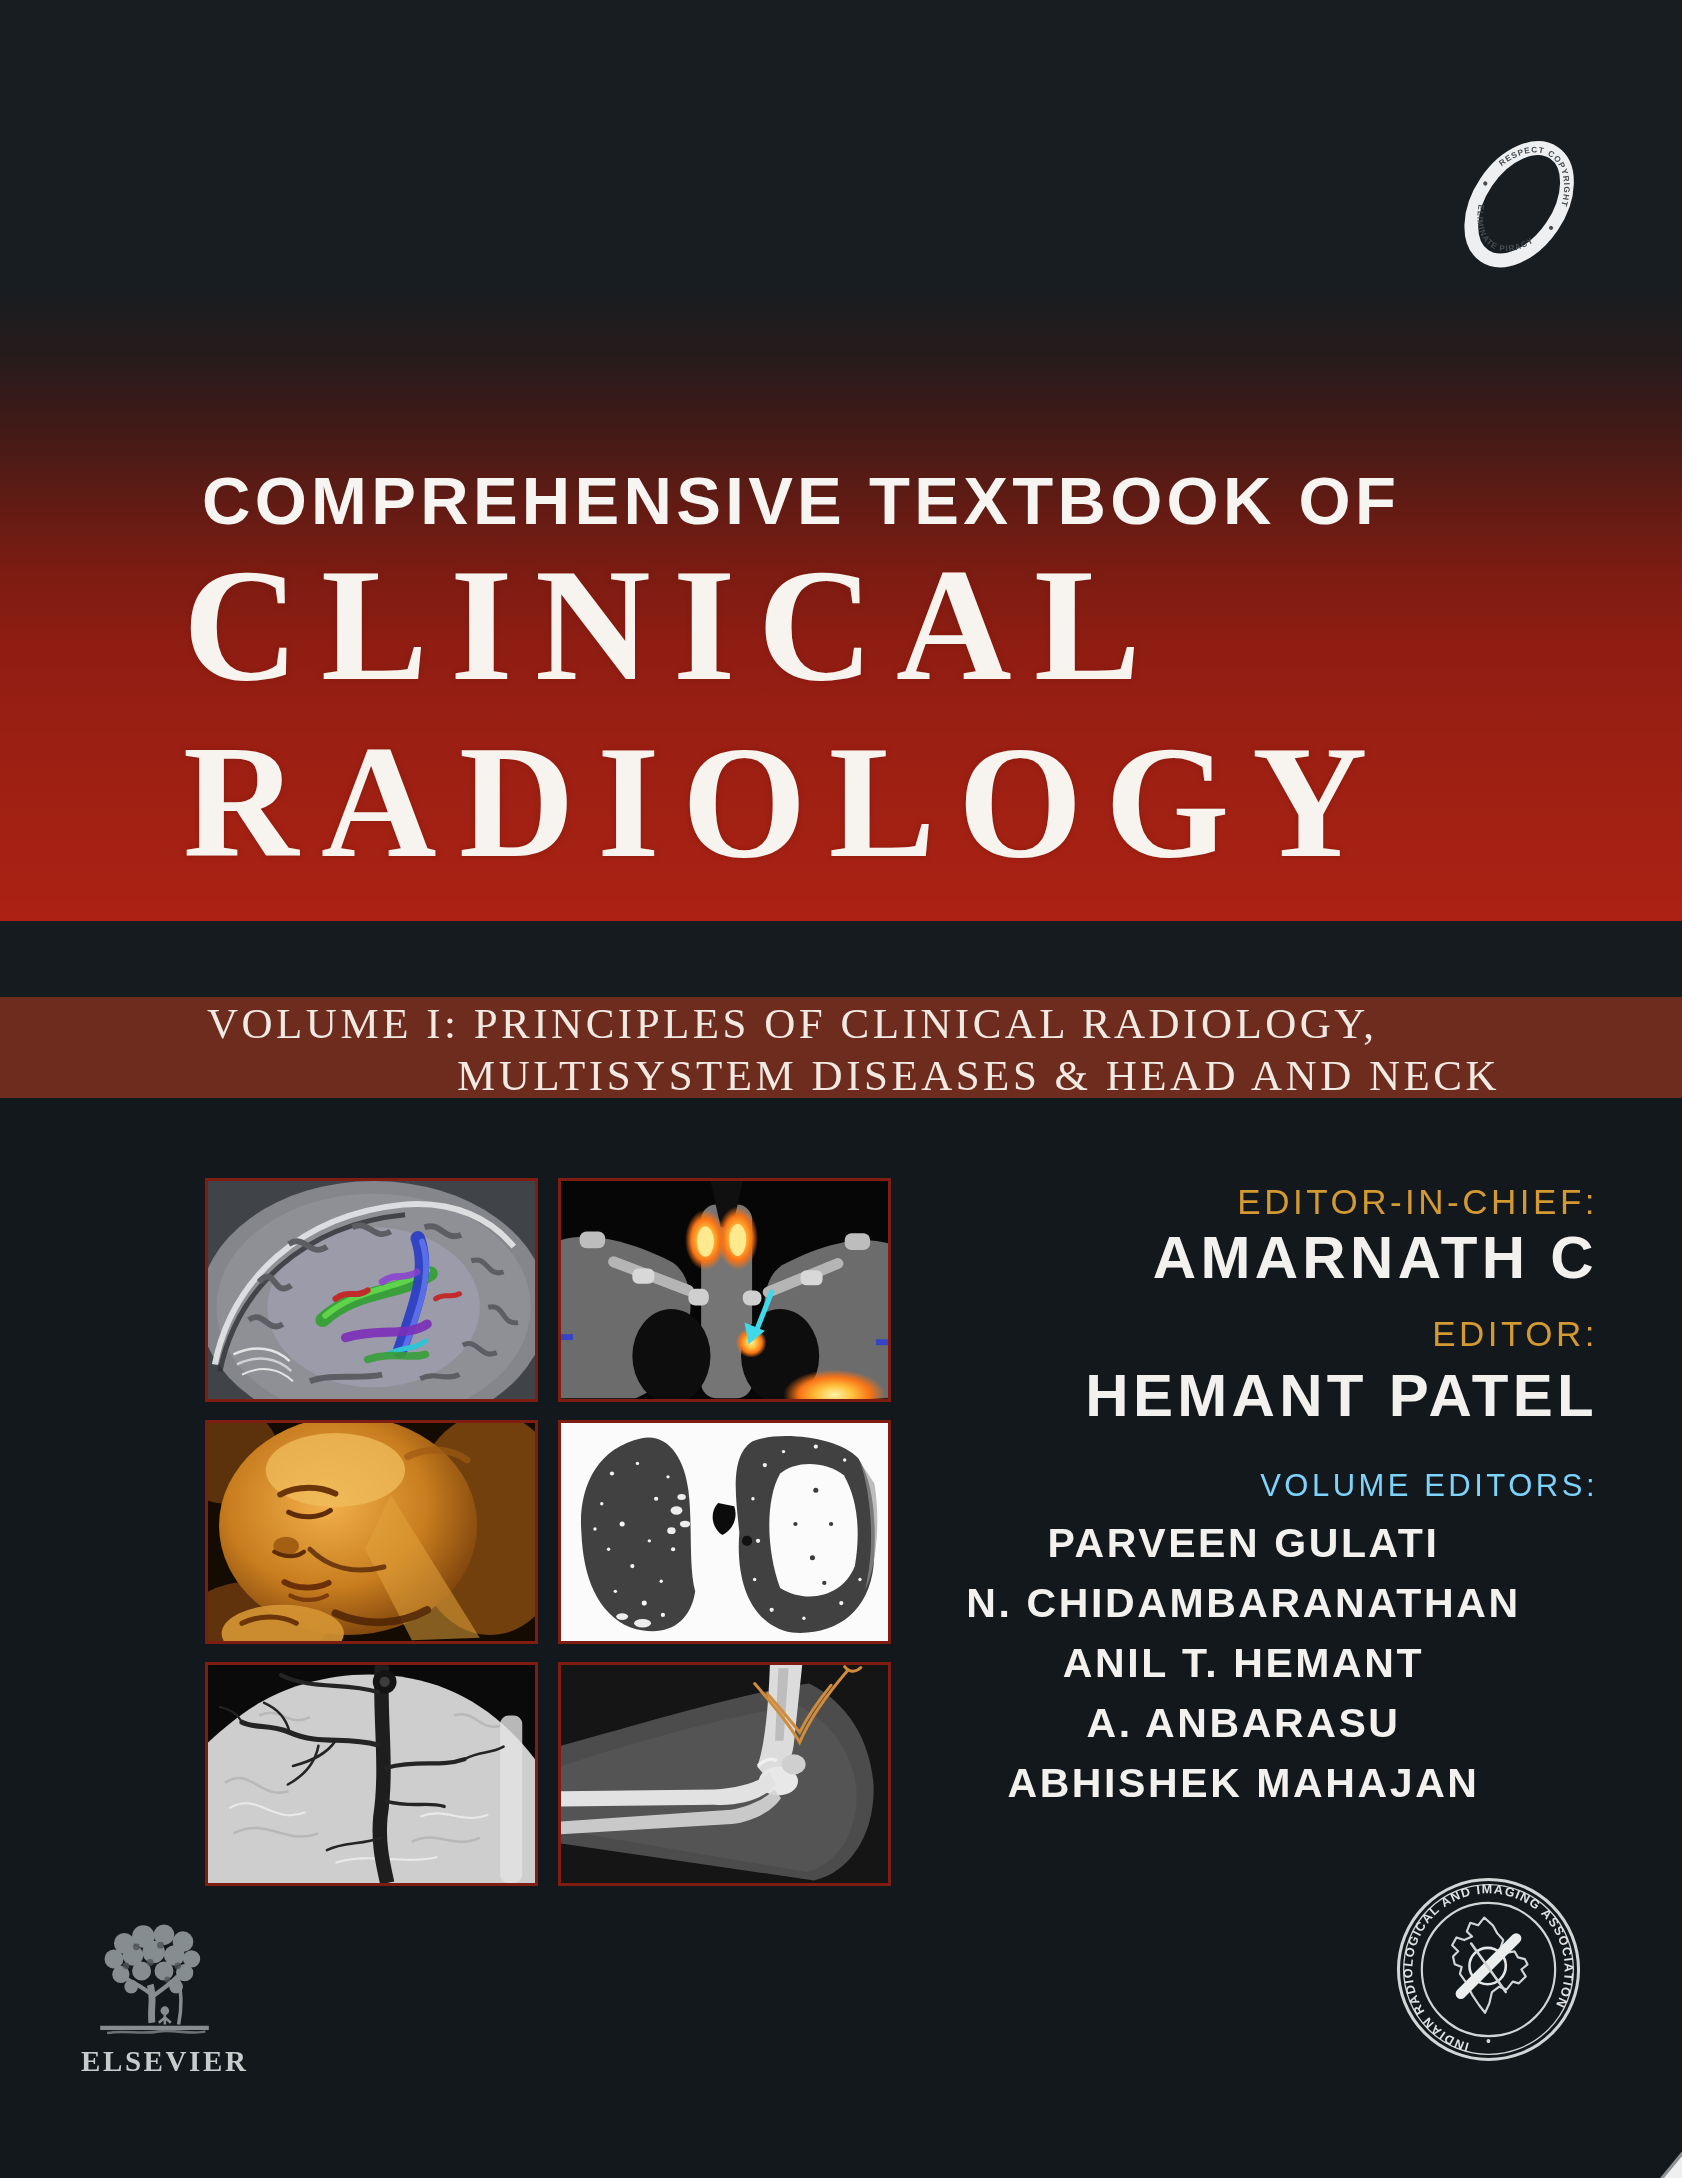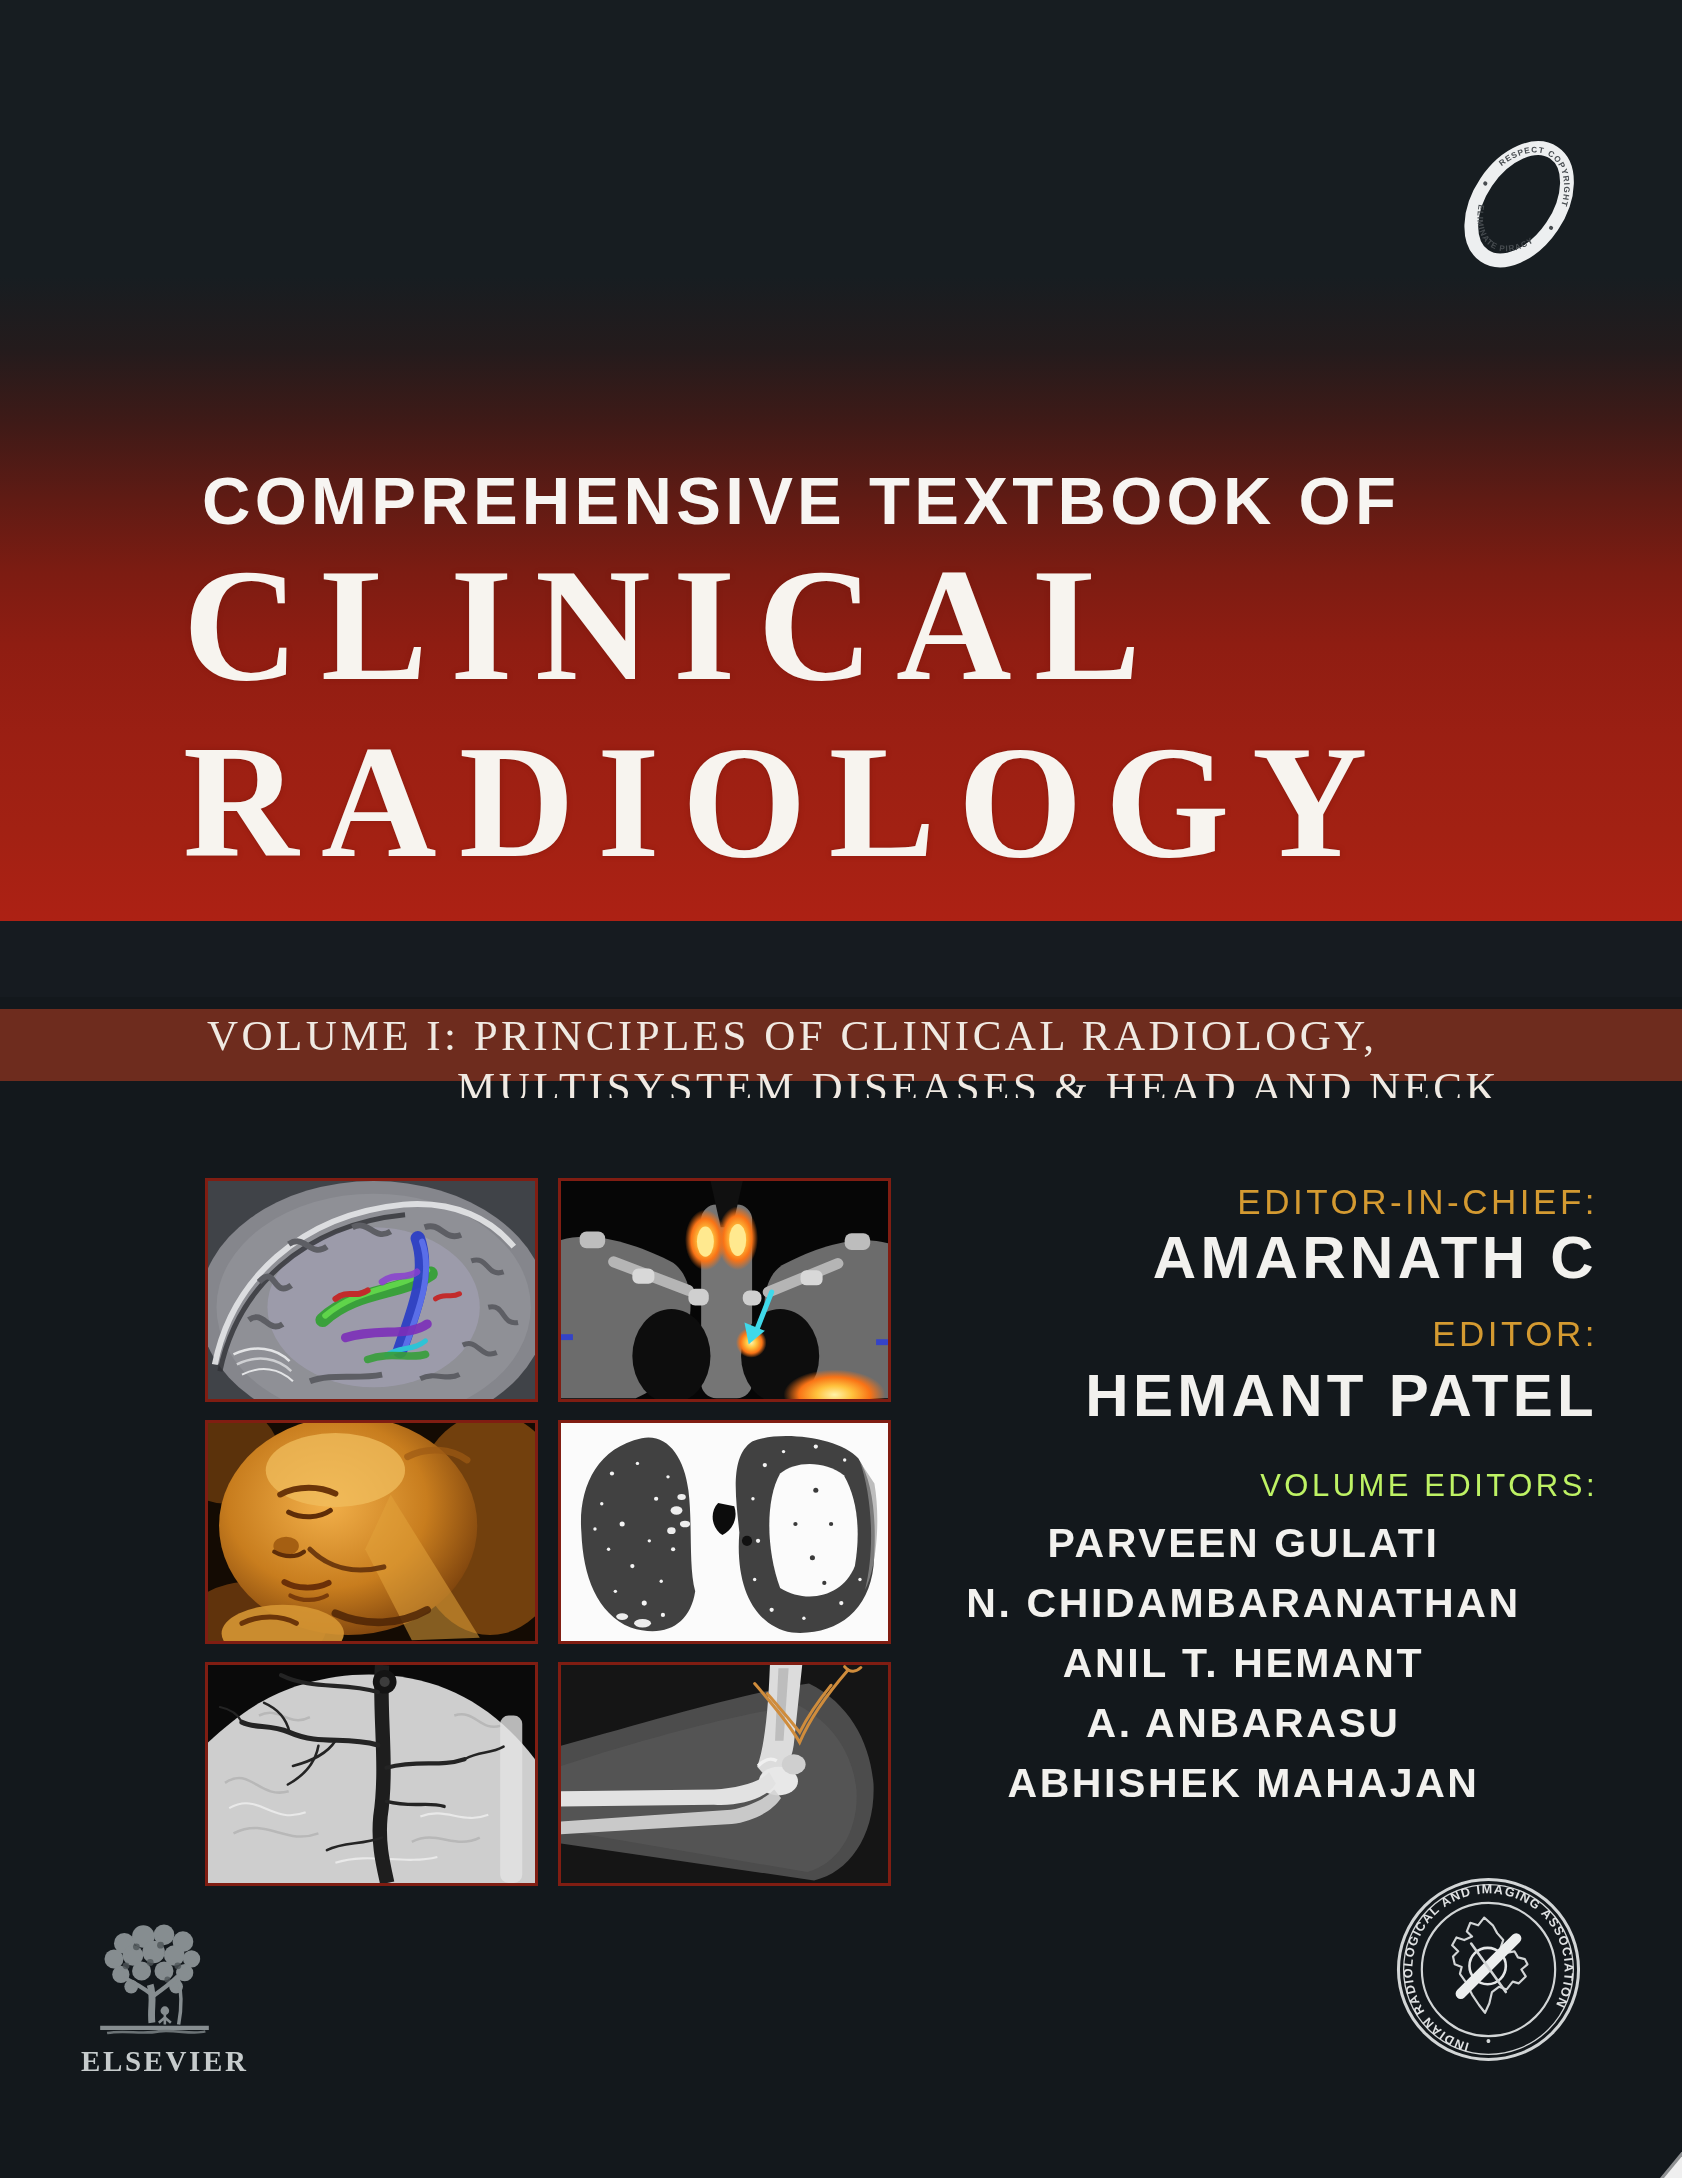--- a/index.html
+++ b/index.html
@@ -31,23 +31,23 @@
     font-family:"Liberation Serif",serif;font-weight:bold;
     font-size:160px;line-height:160px;letter-spacing:22.5px;
     color:#f7f4ef;white-space:nowrap;
     text-shadow:0 0 5.2px rgba(120,20,10,.55);
   }
   .title-1{top:545px;}
   .title-2{top:722px;}
   
   .divider-dark{position:absolute;left:0;top:921px;width:1683px;height:76px;background:#161b20;}
   .volume-band{
-    position:absolute;left:0;top:997px;width:1683px;height:72px;
+    position:absolute;left:0;top:997px;width:1683px;height:101px;
     background:#6e2c1e;
-    font-family:"Liberation Serif",serif;color:#f0eae3;margin-top:12px;
+    font-family:"Liberation Serif",serif;color:#f0eae3;
   }
   .volume-line{font-size:43px;line-height:48px;letter-spacing:3.5px;white-space:nowrap;font-weight:500;}
   .volume-line-1{margin:2.6px 0 0 207px;}
   .volume-line-2{margin:4.3px 0 0 457px;}
   
   .main-section{position:absolute;left:0;top:1098px;width:1683px;height:1080px;background:#13181c;}
   
   .image-grid{
     position:absolute;left:205px;top:80px;
     display:grid;grid-template-columns:333px 333px;grid-auto-rows:224px;
@@ -68,21 +68,21 @@
     color:#d49a31;font-weight:400;white-space:nowrap;
   }
   .ed-name-big{
     font-size:60px;line-height:69px;font-weight:bold;
     letter-spacing:4.3px;white-space:nowrap;padding-left:12px;
   }
   .ed-label-2{margin-top:21px;}
   .ed-name-2{margin-top:6px;}
   .ve-label{
     margin-top:37px;font-size:31px;line-height:38px;
-    letter-spacing:3.5px;color:#bef264;font-weight:500;white-space:nowrap;
+    letter-spacing:3.5px;color:#7dd3fc;font-weight:500;white-space:nowrap;
   }
   .ve-list{margin-top:7.8px;font-size:41px;line-height:60px;font-weight:bold;letter-spacing:2.6px;text-align:center;}
   .ve-list div{white-space:nowrap;}
   
   .elsevier{position:absolute;left:81px;top:823px;width:147px;text-align:left;}
   .elsevier-word{
     margin-top:1.7px;font-family:"Liberation Serif",serif;
     font-size:29px;letter-spacing:2.6px;color:#c6cbcc;font-weight:bold;
   }
   

